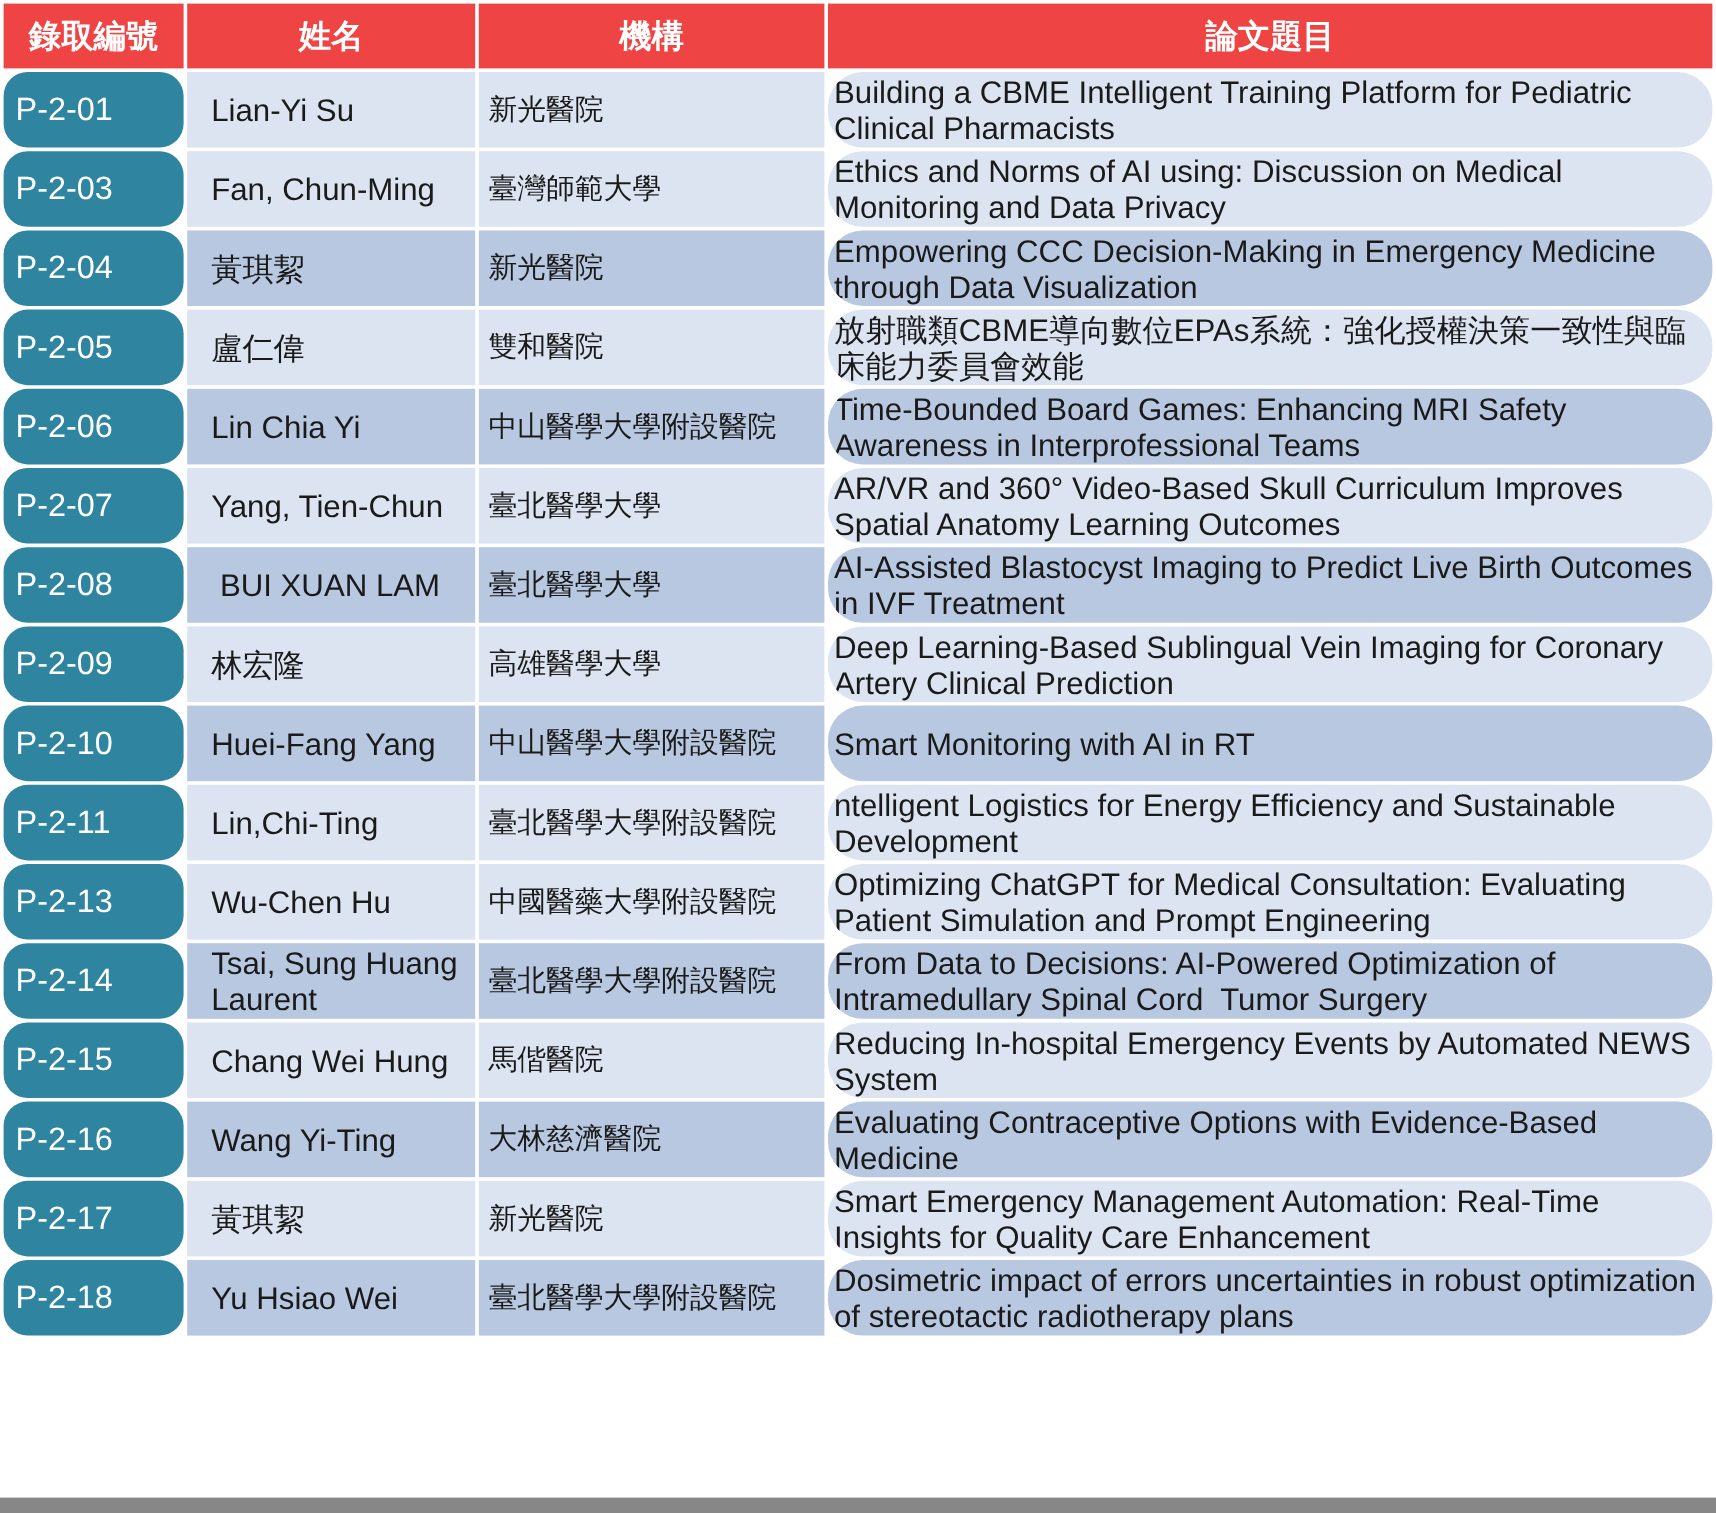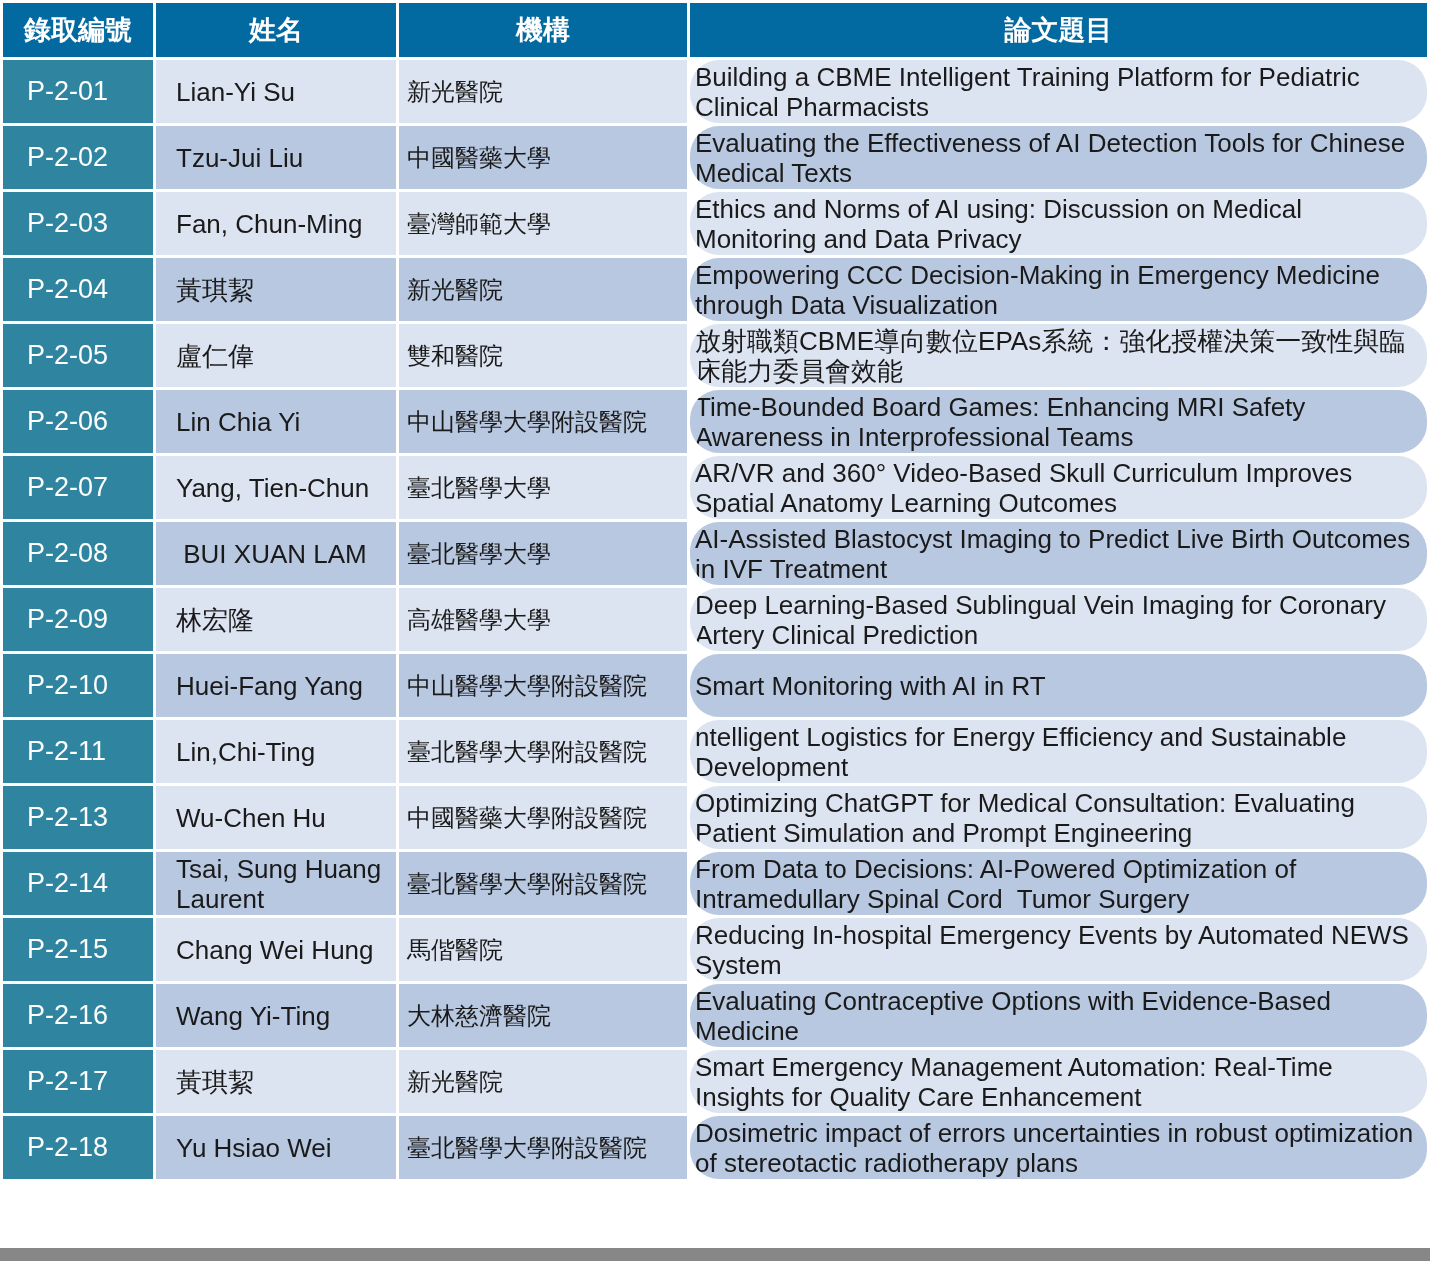--- a/index.html
+++ b/index.html
@@ -21,21 +21,21 @@
     width: 1430px;
     table-layout: fixed;
     margin: 0;
   }
   col.c-id    { width: 150px; }
   col.c-name  { width: 240px; }
   col.c-org   { width: 288px; }
   col.c-title { width: auto;  }
 
   thead th {
-    background: #0369a1;
+    background: #ef4444;
     color: #ffffff;
     font-weight: 700;
     font-size: 27px;
     height: 54px;
     text-align: center;
     vertical-align: middle;
     padding: 0;
     font-family: Liberation Serif, serif;
   }
   tbody tr { height: 63px; }
@@ -45,21 +45,22 @@
     color: #1a1a1a;
     overflow: hidden;
   }
   tbody tr.light td { background: #DCE4F1; }
   tbody tr.dark  td { background: #B8C8E1; }
 
   td.id-cell {
     background: #2F85A0 !important;
     color: #ffffff;
     font-size: 27px;
-    padding-left: 24px;
+    padding-left: 10px;
+    border-radius: 20px;
   }
   td.name-cell {
     font-size: 26px;
     padding-left: 20px;
     white-space: pre-wrap;
     line-height: 30px;
   }
   td.org-cell {
     font-size: 24px;
     padding-left: 8px;
@@ -102,26 +103,20 @@
         <th>論文題目</th>
       </tr>
     </thead>
     <tbody>
         <tr class="light">
           <td class="id-cell">P-2-01</td>
           <td class="name-cell">Lian-Yi Su</td>
           <td class="org-cell">新光醫院</td>
           <td class="title-cell">Building a CBME Intelligent Training Platform for Pediatric Clinical Pharmacists</td>
         </tr>
-        <tr class="dark">
-          <td class="id-cell">P-2-02</td>
-          <td class="name-cell">Tzu-Jui Liu</td>
-          <td class="org-cell">中國醫藥大學</td>
-          <td class="title-cell">Evaluating the Effectiveness of AI Detection Tools for Chinese Medical Texts</td>
-        </tr>
         <tr class="light">
           <td class="id-cell">P-2-03</td>
           <td class="name-cell">Fan, Chun-Ming</td>
           <td class="org-cell">臺灣師範大學</td>
           <td class="title-cell">Ethics and Norms of AI using: Discussion on Medical Monitoring and Data Privacy</td>
         </tr>
         <tr class="dark">
           <td class="id-cell">P-2-04</td>
           <td class="name-cell">黃琪絜</td>
           <td class="org-cell">新光醫院</td>

